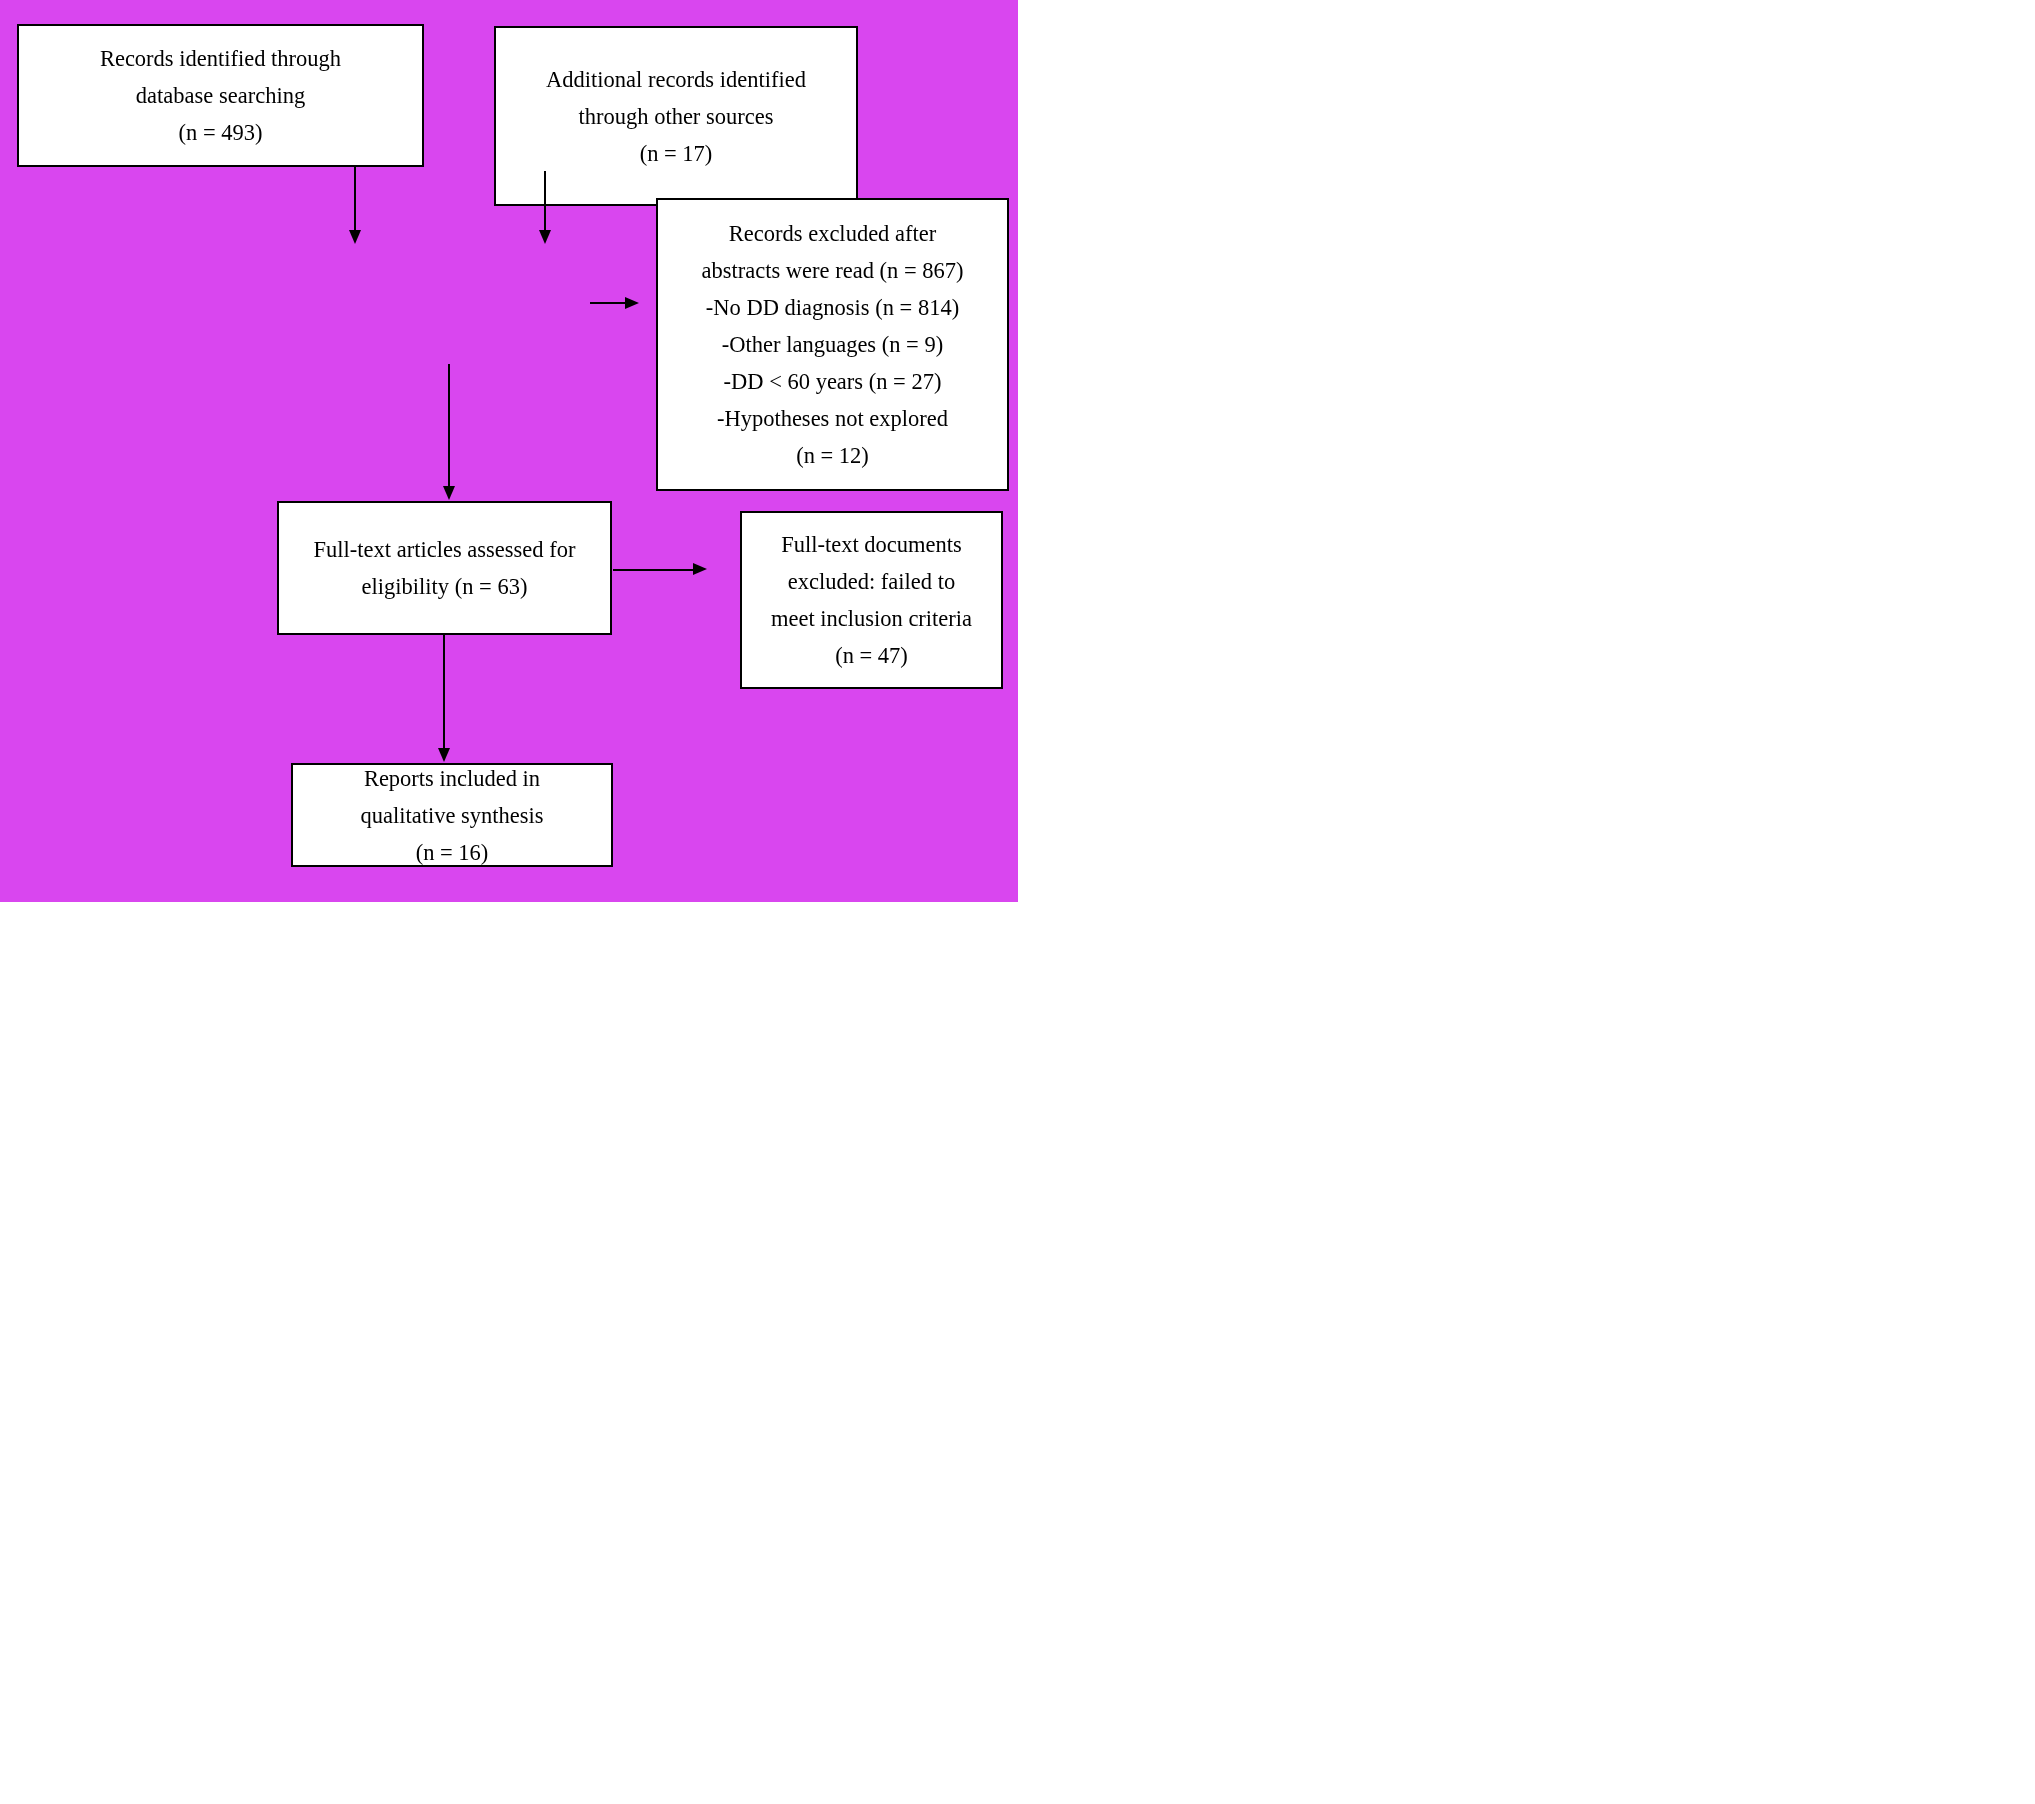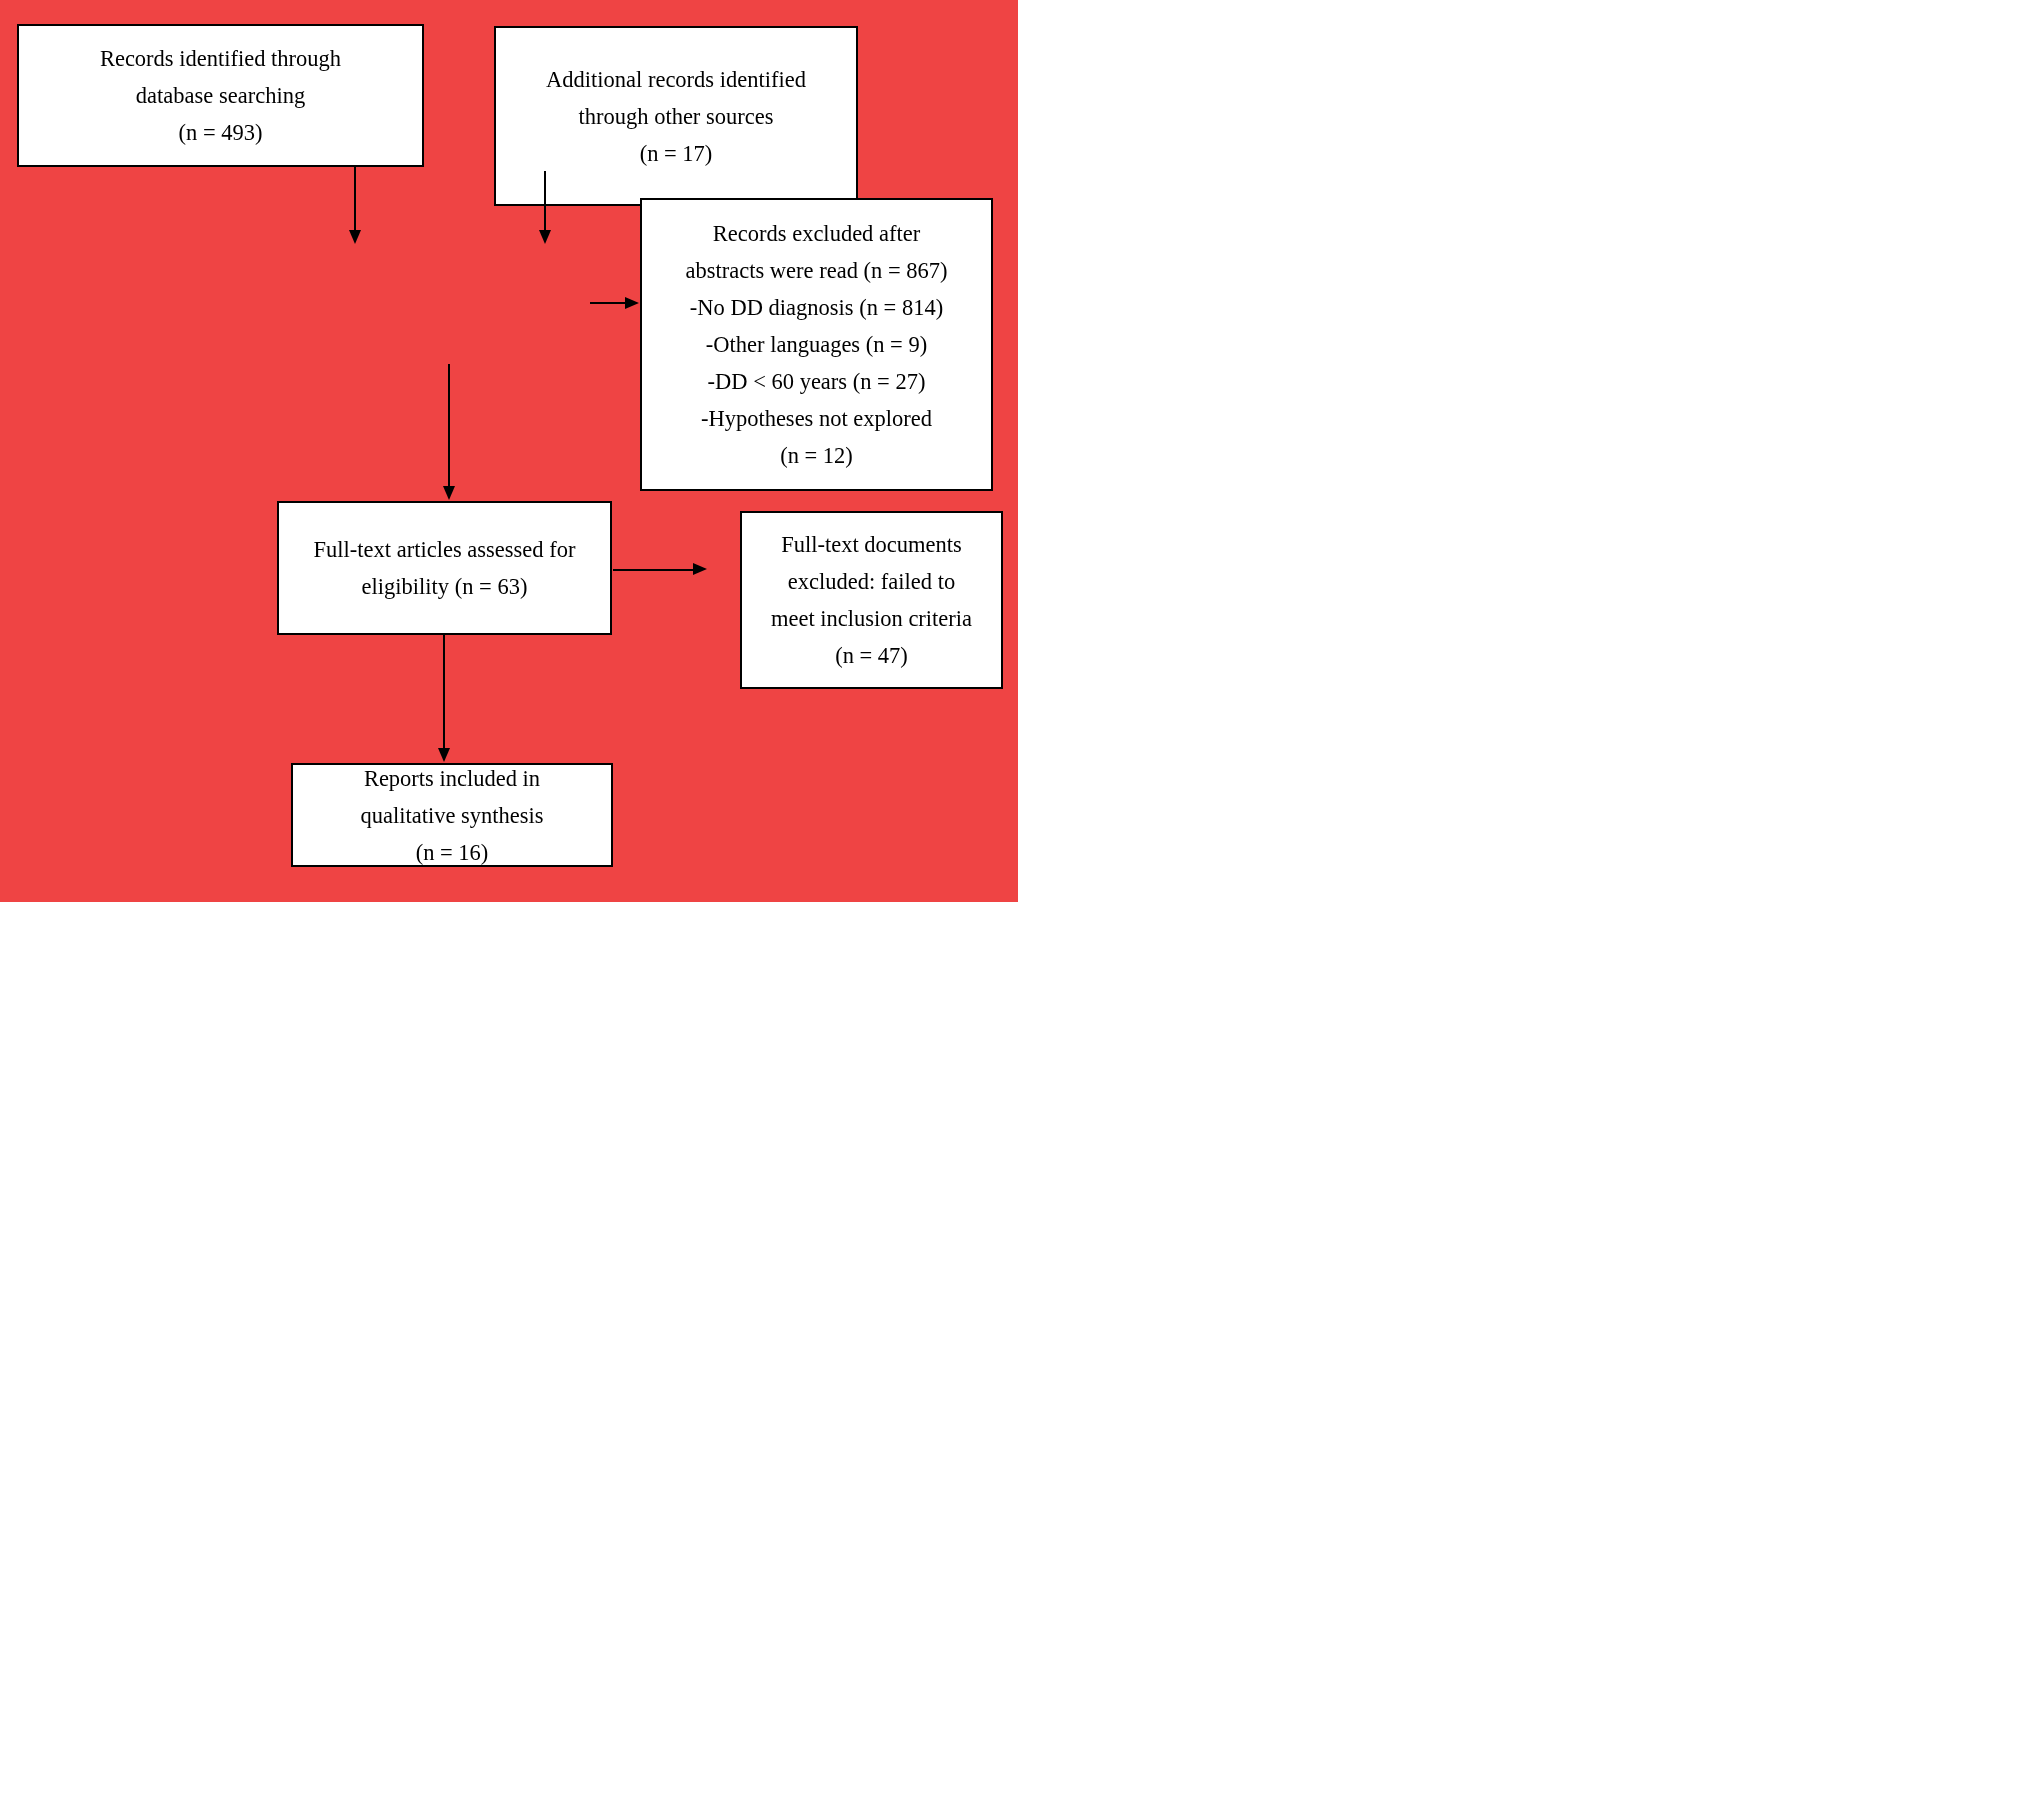--- a/index.html
+++ b/index.html
@@ -4,21 +4,21 @@
 <style>
   html, body {
     margin: 0;
     padding: 0;
     background: #ffffff;
   }
   .canvas {
     position: relative;
     width: 1018px;
     height: 902px;
-    background: #ef4444;
+    background: #d946ef;
     font-family: "Liberation Serif", "DejaVu Serif", serif;
     color: #000000;
   }
   .flow-box {
     position: absolute;
     box-sizing: border-box;
     border: 2.6px solid #000000;
     background: #ffffff;
     display: flex;
     flex-direction: column;
@@ -70,21 +70,21 @@
     <span class="line">(n = 493)</span>
   </div>
 
   <div class="flow-box" style="left:494px; top:26px; width:364px; height:180px;">
     <span class="line">Additional records identified</span>
     <span class="line">through other sources</span>
     <span class="line">(n = 17)</span>
   </div>
 
 
-  <div class="flow-box" style="left:640px; top:198px; width:353px; height:293px;">
+  <div class="flow-box" style="left:656px; top:198px; width:353px; height:293px;">
     <span class="line">Records excluded after</span>
     <span class="line">abstracts were read (n = 867)</span>
     <span class="line">-No DD diagnosis (n = 814)</span>
     <span class="line">-Other languages (n = 9)</span>
     <span class="line">-DD &lt; 60 years (n = 27)</span>
     <span class="line">-Hypotheses not explored</span>
     <span class="line">(n = 12)</span>
   </div>
 
   <div class="flow-box" style="left:277px; top:501px; width:335px; height:134px;">

